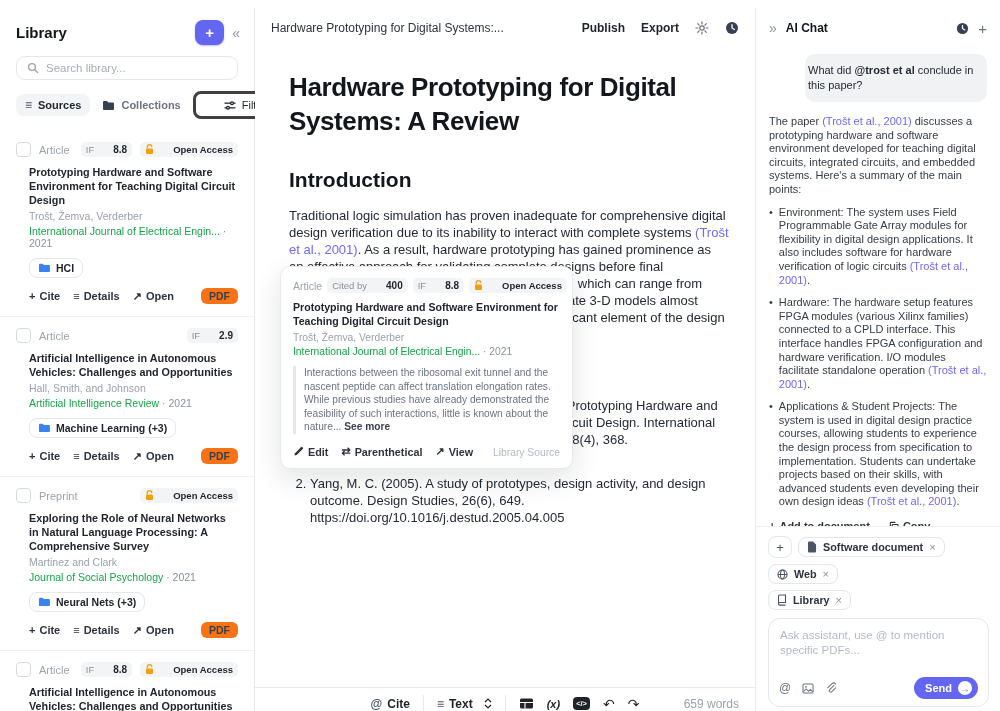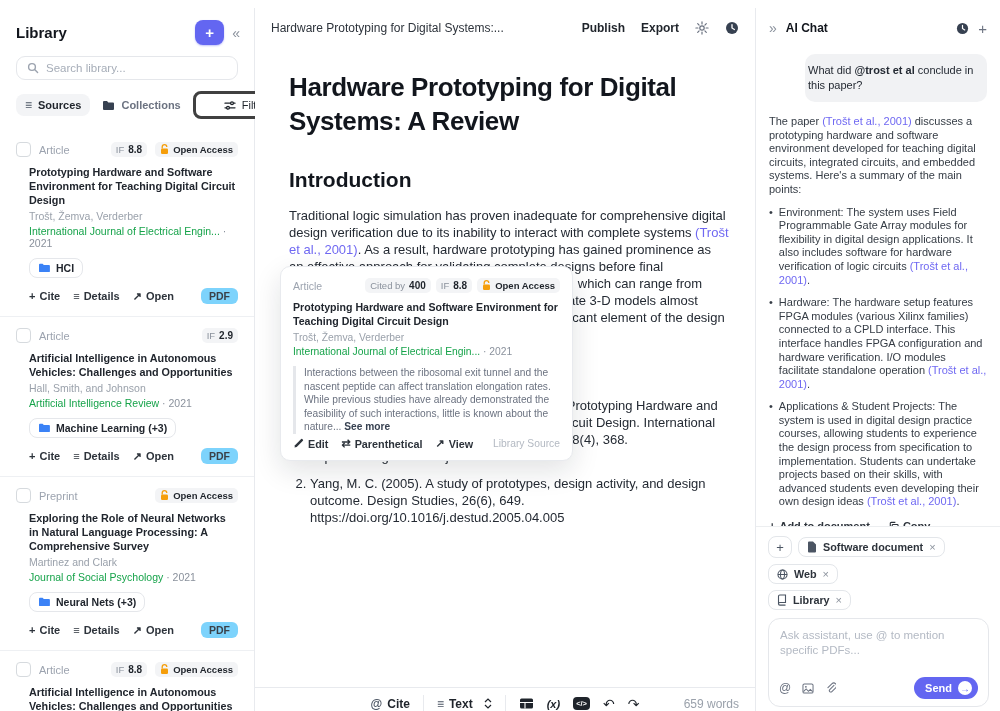--- a/index.html
+++ b/index.html
@@ -21,34 +21,34 @@
   .sb-tabs{display:flex;align-items:center;margin:11px 16px 0;gap:12px}
   .tab-chip{display:flex;align-items:center;gap:6px;background:#f3f4f6;border-radius:8px;padding:5px 9px;font-size:11px;font-weight:700;color:#1f242b}
   .tab-plain{display:flex;align-items:center;gap:6px;font-size:11px;font-weight:600;color:#6b7280}
   .filter-btn{margin-left:auto;display:flex;align-items:center;gap:6px;border:3px solid #404040;border-radius:8px;padding:5px 28px;font-size:11px;font-weight:400;color:#1f242b;background:#fff}
   .glyph{font-size:12px;line-height:1;color:#4b5563}
   .cards{margin-top:12px}
   .card{padding:11px 16px 12px;border-bottom:1px solid #eef0f3}
   .card-head{display:flex;align-items:center;gap:8px}
   .cbx{width:15px;height:15px;border:1.4px solid #d6dade;border-radius:4px;background:#fff;flex:none}
   .card-type{font-size:11px;color:#9ca3af;flex:1}
-  .badge{display:inline-flex;align-items:flex-end;gap:4px;background:#f3f4f6;border-radius:5px;padding:2px 5px;font-size:9.5px;white-space:nowrap}
+  .badge{display:inline-flex;align-items:flex-end;gap:19px;background:#f3f4f6;border-radius:5px;padding:2px 5px;font-size:9.5px;white-space:nowrap}
   .badge .k{color:#8a919c;font-weight:400}
   .badge .v{color:#1f242b;font-weight:700;font-size:10px}
   .badge.oa .v{font-weight:700;font-size:9.5px}
   .card-title{font-size:10.8px;font-weight:700;color:#21262e;line-height:14px;margin:8px 0 0 13px}
   .card-authors{font-size:10.5px;color:#9aa1ab;margin:3px 0 0 13px}
   .card-journal{font-size:10.5px;margin:3px 0 0 13px}
   .journal-name{color:#16a34a;font-weight:500}
   .journal-year{color:#8a919c}
   .tag-chip{display:inline-flex;align-items:center;gap:6px;border:1px solid #e5e7eb;border-radius:8px;padding:3px 8px;font-size:10.5px;font-weight:700;color:#21262e;margin:9px 0 0 13px;background:#fff}
   .card-actions{display:flex;align-items:center;gap:13px;margin:10px 0 0 13px;font-size:11px;font-weight:700;color:#2d333b}
   .act{display:inline-flex;align-items:center;gap:4px}
   .act .glyph{font-size:11px;color:#2d333b}
-  .pdf-chip{margin-left:auto;background:#7dd3fc;border-radius:6px;padding:2px 8px;font-size:10.5px;font-weight:600;color:#3a4149}
+  .pdf-chip{margin-left:auto;background:#f97316;border-radius:6px;padding:2px 8px;font-size:10.5px;font-weight:600;color:#3a4149}
 
   
   .editor{left:255px;width:500px}
   .ed-top{height:40px;display:flex;align-items:center;padding:0 16px;gap:16px}
   .ed-doc-title{font-size:12px;color:#2d333b;flex:1;white-space:nowrap;overflow:hidden}
   .ed-top-btn{font-size:12px;font-weight:600;color:#1f242b}
   .doc{position:relative;padding:22px 26px 0 34px;height:639px;overflow:hidden}
   .doc h1{font-size:26px;line-height:34px;font-weight:700;letter-spacing:-.4px;color:#12161d}
   .doc h2{font-size:21px;font-weight:700;color:#12161d;margin-top:30px}
   .doc p{font-size:13px;line-height:17px;color:#242a33;margin-top:15px}
@@ -57,21 +57,21 @@
   .refs li{margin-bottom:10px}
   
   .popup{position:absolute;left:25px;top:218px;width:293px;background:#fff;border:1px solid #e8eaee;border-radius:10px;box-shadow:0 10px 28px rgba(20,24,34,.12);padding:11px 12px 10px;z-index:6}
   .pp-head{display:flex;align-items:center;gap:5px}
   .pp-type{font-size:10.5px;color:#9ca3af;flex:1}
   .pp-title{font-size:10.6px;font-weight:700;color:#21262e;line-height:13.5px;margin-top:8px}
   .pp-authors{font-size:10.3px;color:#9aa1ab;margin-top:4px}
   .pp-journal{font-size:10.3px;margin-top:3px}
   .pp-quote{margin-top:9px;border-left:3px solid #e5e7eb;padding-left:8px;font-size:10.2px;line-height:13.5px;color:#6b7280}
   .see-more{color:#374151;font-weight:600}
-  .pp-foot{display:flex;align-items:center;gap:13px;margin-top:4px;font-size:10.8px;font-weight:700;color:#2d333b}
+  .pp-foot{display:flex;align-items:flex-end;gap:13px;margin-top:12px;font-size:10.8px;font-weight:700;color:#2d333b}
   .pp-src{margin-left:auto;font-size:10.3px;font-weight:400;color:#b3b9c2}
   
   .ed-toolbar{position:absolute;left:0;bottom:0;width:500px;height:32px;border-top:1px solid #e8eaee;display:flex;align-items:center;justify-content:center;gap:13px;background:#fff}
   .tb-item{display:inline-flex;align-items:center;gap:5px;font-size:12px;font-weight:600;color:#1f242b}
   .tb-div{width:1px;height:18px;background:#e8eaee}
   .tb-ico{color:#1f242b;font-size:12px}
   .code-chip{background:#1f242b;color:#fff;border-radius:4px;font-size:7.5px;font-weight:700;padding:3px 3px;line-height:1}
   .math{font-size:11px;font-weight:600;font-style:italic}
   .word-count{position:absolute;right:16px;font-size:12px;color:#9aa1ab;font-weight:400}
   .sel-chevs{display:flex;flex-direction:column;gap:1px;margin-left:6px}

